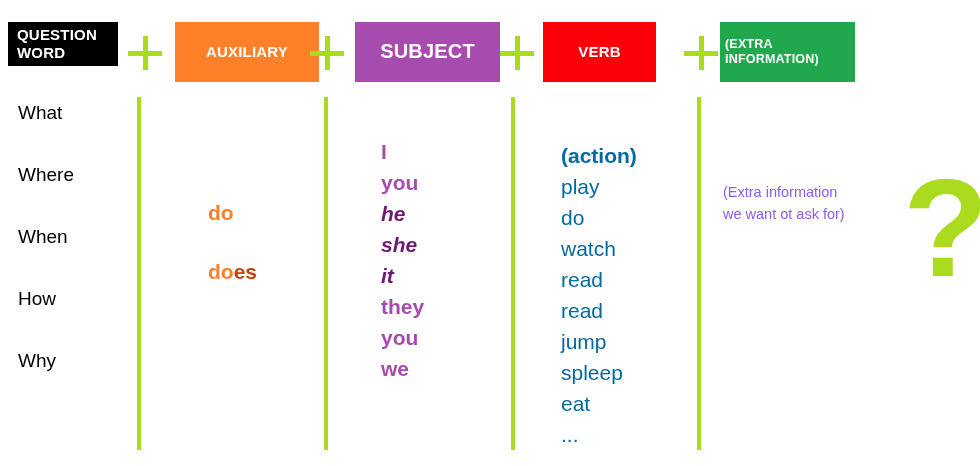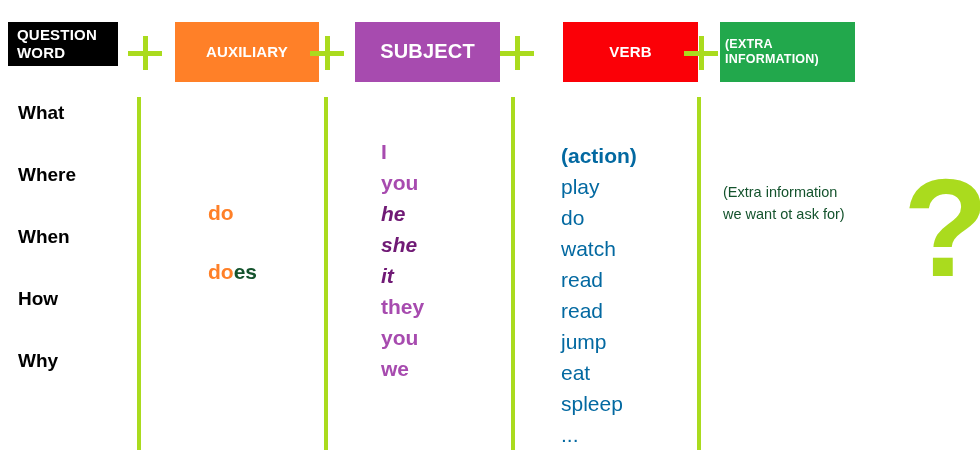--- a/index.html
+++ b/index.html
@@ -48,24 +48,23 @@
     left: 175px; top: 22px; width: 144px; height: 60px;
     background: #ff8028;
     font-size: 15px;
   }
   .hbox-subject {
     left: 355px; top: 22px; width: 145px; height: 60px;
     background: #a74baf;
     font-size: 20px;
   }
   .hbox-verb {
-    left: 543px; top: 22px; width: 135px; height: 60px;
+    left: 543px; top: 22px; width: 113px; height: 60px;
     background: #fb0007;
     font-size: 15px;
-    margin-left: 20px;
   }
   .hbox-extra {
     left: 720px; top: 22px; width: 135px; height: 60px;
     background: #22a84c;
     justify-content: flex-start;
     text-align: left;
     padding-left: 5px;
     font-size: 12.5px;
   }
 
@@ -108,42 +107,42 @@
 
   
   .qcol {
     position: absolute;
     left: 18px;
     top: 98px;
     width: 112px;
   }
   .qword {
     font-size: 19px;
-    font-weight: bold;
+    font-weight: normal;
     color: #000000;
     height: 62px;
     line-height: 30px;
   }
 
   
   .auxcol {
     position: absolute;
     left: 208px;
     top: 200px;
     width: 110px;
   }
   .auxword {
     font-size: 21px;
     font-weight: bold;
     height: 59px;
     line-height: 26px;
     color: #ff8028;
     white-space: nowrap;
   }
-  .aux-blue { color: #14532d; margin-top: 44px; }
+  .aux-blue { color: #c2410c; margin-top: 44px; }
 
   
   .subjcol {
     position: absolute;
     left: 381px;
     top: 136px;
     width: 120px;
   }
   .subjword {
     font-size: 21px;
@@ -170,21 +169,21 @@
   .verb-bold { font-weight: bold; }
 
   
   .extranote {
     position: absolute;
     left: 723px;
     top: 181px;
     width: 170px;
     font-size: 14.5px;
     line-height: 22px;
-    color: #14532d;
+    color: #8b5cf6;
   }
 
   
   .qmark {
     position: absolute;
     left: 903px;
     top: 158px;
     font-size: 140px;
     font-weight: bold;
     line-height: 140px;
@@ -259,22 +258,22 @@
   </div>
 
   <div class="verbcol">
     <div class="verbword verb-bold">(action)</div>
     <div class="verbword">play</div>
     <div class="verbword">do</div>
     <div class="verbword">watch</div>
     <div class="verbword">read</div>
     <div class="verbword">read</div>
     <div class="verbword">jump</div>
+    <div class="verbword">spleep</div>
     <div class="verbword">eat</div>
-    <div class="verbword">spleep</div>
     <div class="verbword">...</div>
   </div>
 
   <div class="extranote">
     <div>(Extra information</div>
     <div>we want ot ask for)</div>
   </div>
 
   <div class="qmark">?</div>
 

